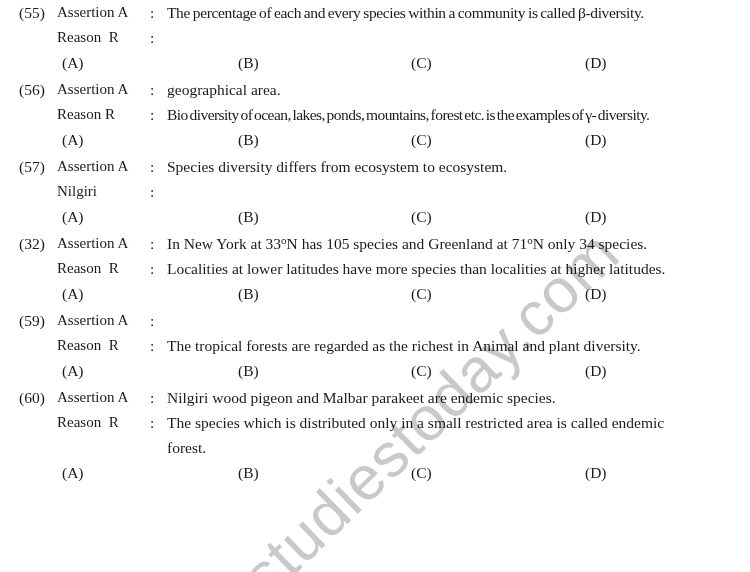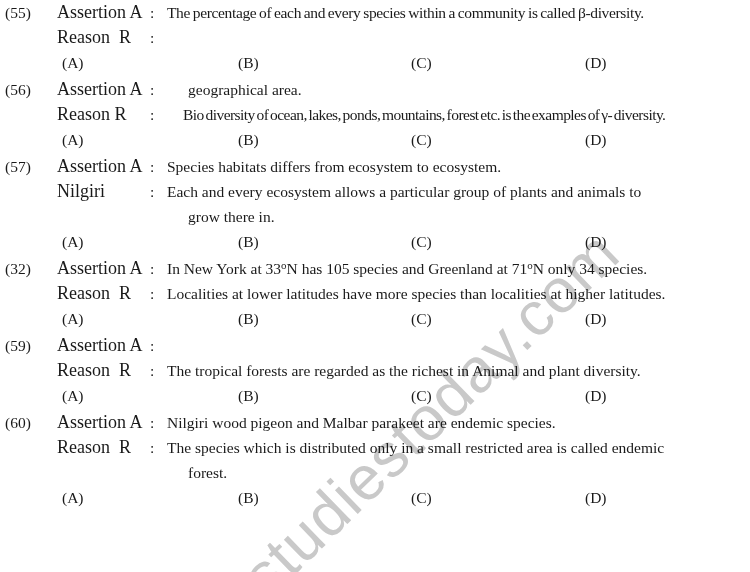--- a/index.html
+++ b/index.html
@@ -52,30 +52,30 @@
     width: 750px;
   }
   .row {
     display: flex;
     align-items: flex-start;
     width: 750px;
   }
   .col-num {
     flex: 0 0 57px;
     width: 57px;
-    padding-left: 5px;
+    padding-left: 19px;
     box-sizing: border-box;
     font-size: 15.5px;
     line-height: 25px;
   }
   .col-label {
     flex: 0 0 93px;
     width: 93px;
     box-sizing: border-box;
-    font-size: 18px;
+    font-size: 15px;
     line-height: 25px;
     white-space: pre;
   }
   .col-colon {
     flex: 0 0 17px;
     width: 17px;
     box-sizing: border-box;
     font-size: 15.5px;
     line-height: 25px;
   }
@@ -86,30 +86,28 @@
     font-size: 15.5px;
     line-height: 25px;
     text-align: justify;
     text-justify: inter-word;
   }
   .col-text.nojust {
     text-align: left;
   }
   .col-text .cont {
     display: block;
-    margin-left: 21px;
   }
   .tight {
     letter-spacing: -0.35px;
     word-spacing: -0.8px;
   }
   .squeeze {
     letter-spacing: -0.55px;
     word-spacing: -1.6px;
-    margin-left: 16px;
   }
   
   .options-row {
     position: relative;
     height: 27px;
     width: 750px;
   }
   .opt {
     position: absolute;
     top: 0;
@@ -178,30 +176,26 @@
         <div class="opt opt-c">(C)</div>
         <div class="opt opt-d">(D)</div>
       </div>
     </div>
 
     <div class="qblock">
       <div class="row">
         <div class="col-num">(57)</div>
         <div class="col-label">Assertion A</div>
         <div class="col-colon">:</div>
-        <div class="col-text nojust">Species habitats differs from ecosystem to ecosystem.</div>
+        <div class="col-text nojust">Species diversity differs from ecosystem to ecosystem.</div>
       </div>
       <div class="row">
         <div class="col-num"></div>
         <div class="col-label">Nilgiri</div>
         <div class="col-colon">:</div>
-        <div class="col-text">
-          <span>Each and every ecosystem allows a particular group of plants and animals to</span>
-          <span class="cont">grow there in.</span>
-        </div>
       </div>
       <div class="options-row">
         <div class="opt opt-a">(A)</div>
         <div class="opt opt-b">(B)</div>
         <div class="opt opt-c">(C)</div>
         <div class="opt opt-d">(D)</div>
       </div>
     </div>
 
     <div class="qblock">

